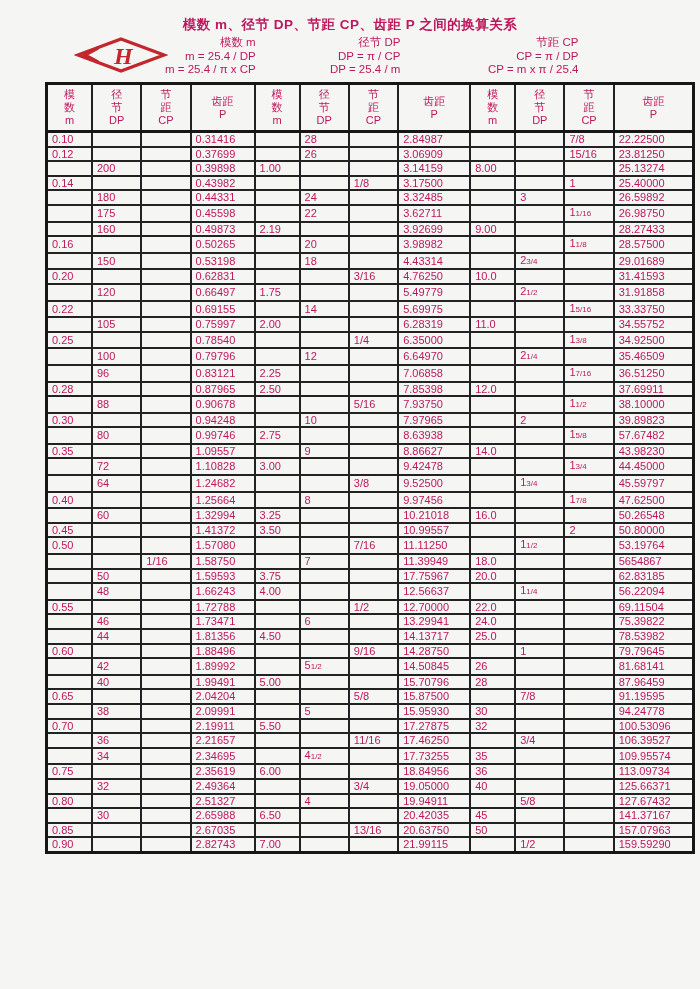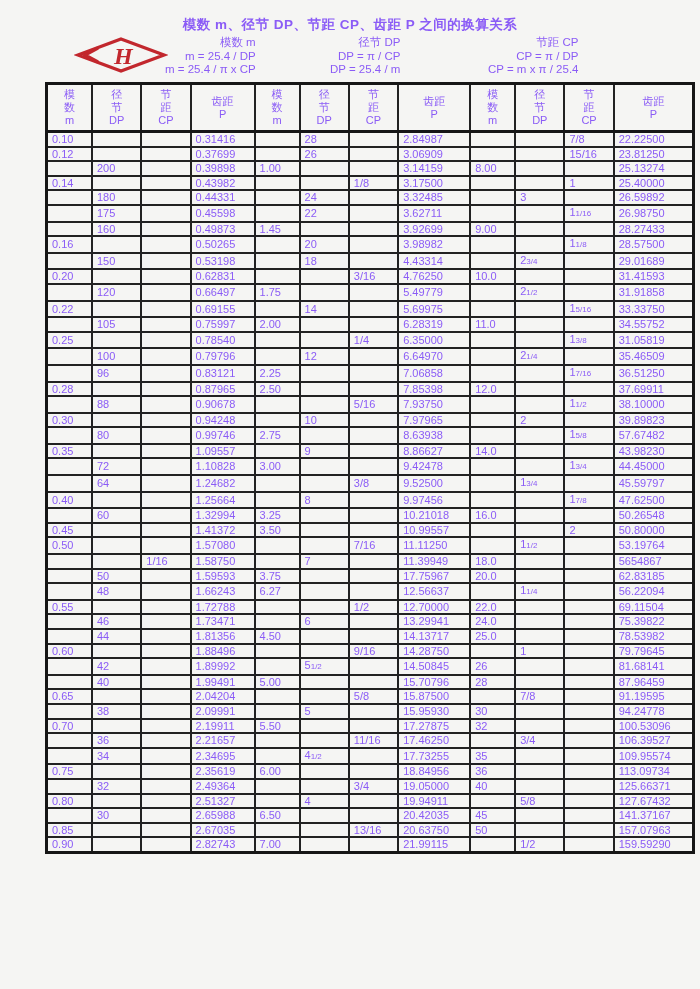--- a/index.html
+++ b/index.html
@@ -1,21 +1,21 @@
 <!DOCTYPE html>
 <html style="--logo-color: #c2272d;"><head>
 <meta charset="utf-8">
 <style>
   * { margin:0; padding:0; box-sizing:border-box; }
   html,body { background:#e8e8e6; }
   .page {
     width:700px; height:989px; position:relative;
     background:#f5f5f3;
     font-family:"Liberation Sans","DejaVu Sans",sans-serif;
-    color:#8b5cf6;
+    color:#be185d;
     overflow:hidden;
   }
   .title {
     position:absolute; top:16px; left:0; width:700px;
     text-align:center; font-size:13.5px; font-weight:bold;
     letter-spacing:0.5px;
   }
   .logo { position:absolute; left:74px; top:36px; width:94px; height:38px; }
   .logo svg { display:block; }
   .formulas { position:absolute; top:36px; left:165px; width:500px; height:46px;text-align:right; }
@@ -232,21 +232,21 @@
           <td></td>
           <td></td>
           <td>1<span class="fr">1/16</span></td>
           <td>26.98750</td>
         </tr>
         <tr>
           <td></td>
           <td>160</td>
           <td></td>
           <td>0.49873</td>
-          <td>1.45</td>
+          <td>2.19</td>
           <td></td>
           <td></td>
           <td>3.92699</td>
           <td>9.00</td>
           <td></td>
           <td></td>
           <td>28.27433</td>
         </tr>
         <tr>
           <td>0.16</td>
@@ -337,21 +337,21 @@
           <td></td>
           <td></td>
           <td>0.78540</td>
           <td></td>
           <td></td>
           <td>1/4</td>
           <td>6.35000</td>
           <td></td>
           <td></td>
           <td>1<span class="fr">3/8</span></td>
-          <td>31.05819</td>
+          <td>34.92500</td>
         </tr>
         <tr>
           <td></td>
           <td>100</td>
           <td></td>
           <td>0.79796</td>
           <td></td>
           <td>12</td>
           <td></td>
           <td>6.64970</td>
@@ -554,21 +554,21 @@
           <td>20.0</td>
           <td></td>
           <td></td>
           <td>62.83185</td>
         </tr>
         <tr>
           <td></td>
           <td>48</td>
           <td></td>
           <td>1.66243</td>
-          <td>6.27</td>
+          <td>4.00</td>
           <td></td>
           <td></td>
           <td>12.56637</td>
           <td></td>
           <td>1<span class="fr">1/4</span></td>
           <td></td>
           <td>56.22094</td>
         </tr>
         <tr>
           <td>0.55</td>

